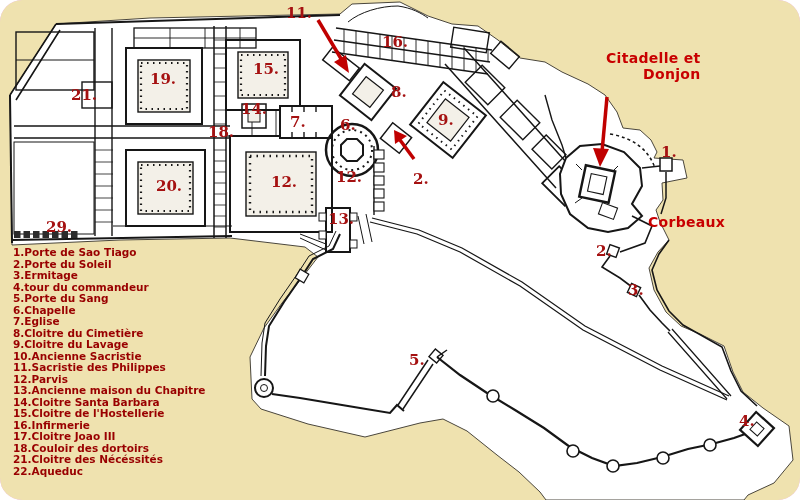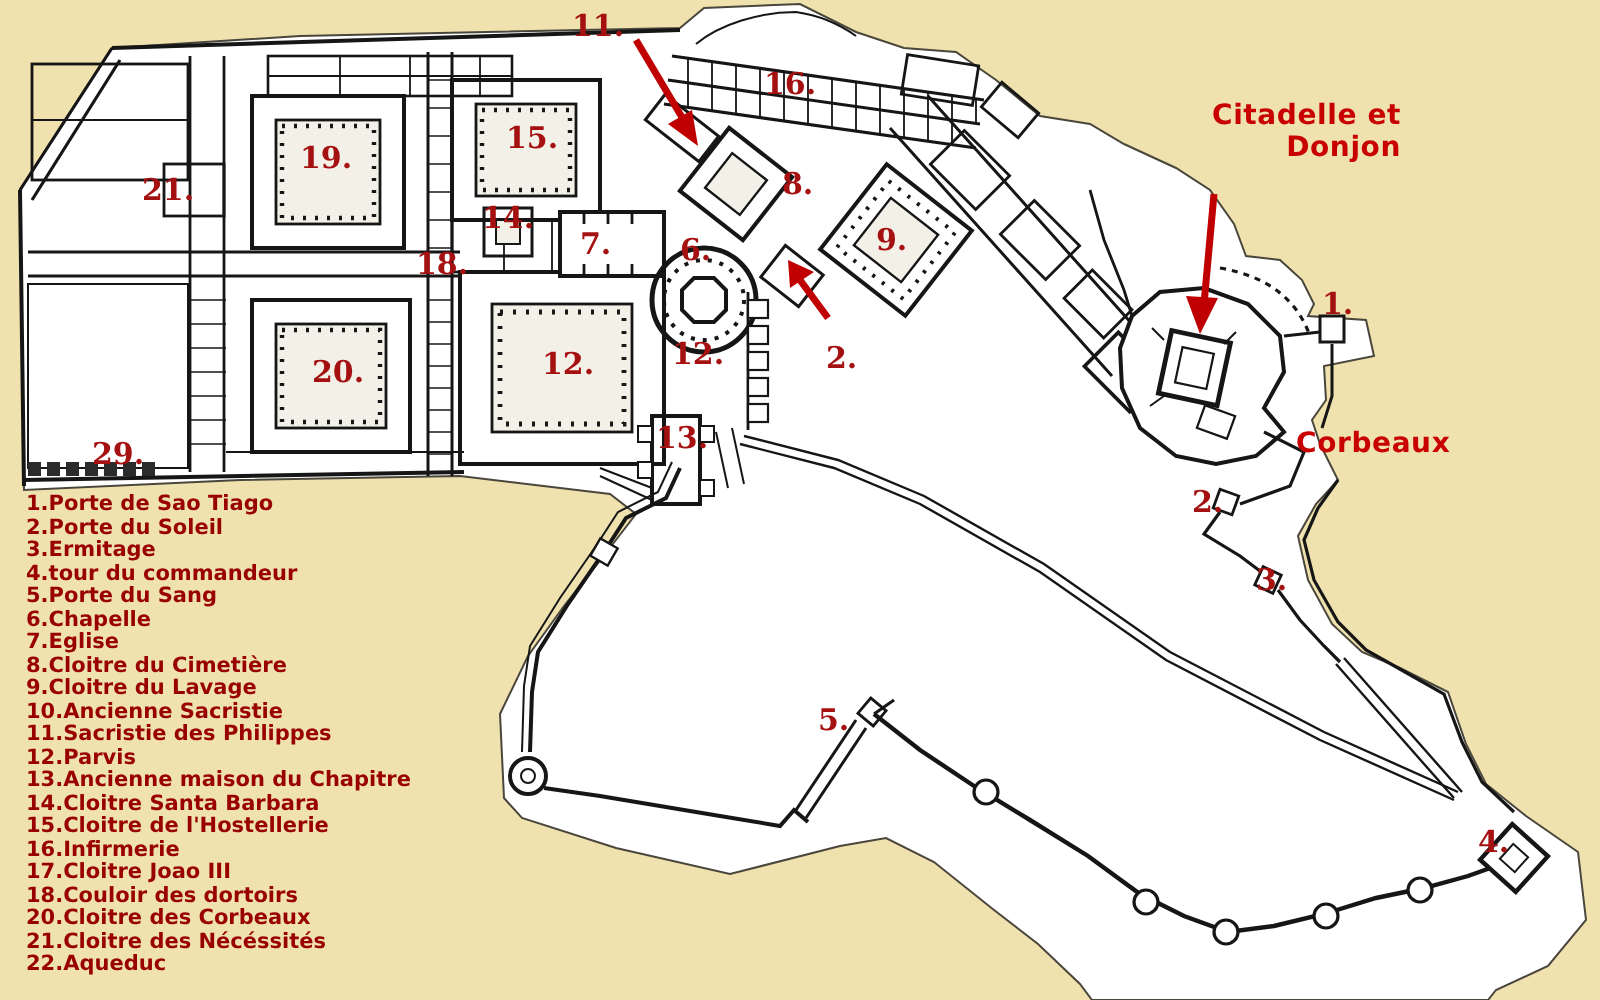--- a/index.html
+++ b/index.html
@@ -1,17 +1,17 @@
 <!DOCTYPE html>
 <html><head>
 <meta charset="utf-8">
 <style>
   html,body{margin:0;padding:0;}
   #stage{position:relative;width:800px;height:500px;overflow:hidden;background:#f0abfc;
-         font-family:"DejaVu Sans",sans-serif;}
+         font-family:"DejaVu Sans",sans-serif;border-radius:22px;}
   #plan-svg{position:absolute;left:0;top:0;}
   .mnum{position:absolute;font:bold 15px "DejaVu Serif",serif;color:#A51111;white-space:nowrap;}
   .callout{position:absolute;font:bold 14px "DejaVu Sans",sans-serif;color:#C80000;
            line-height:16px;letter-spacing:.3px;white-space:nowrap;text-align:right;}
   .legend{position:absolute;left:13px;top:247px;font:bold 10.5px "DejaVu Sans",sans-serif;
           color:#990000;line-height:11.5px;white-space:nowrap;}
   .lgi{height:11.5px;}
 </style>
 </head>
 <body>
@@ -270,17 +270,16 @@
     <div class="lgi">9.Cloitre du Lavage</div>
     <div class="lgi">10.Ancienne Sacristie</div>
     <div class="lgi">11.Sacristie des Philippes</div>
     <div class="lgi">12.Parvis</div>
     <div class="lgi">13.Ancienne maison du Chapitre</div>
     <div class="lgi">14.Cloitre Santa Barbara</div>
     <div class="lgi">15.Cloitre de l'Hostellerie</div>
     <div class="lgi">16.Infirmerie</div>
     <div class="lgi">17.Cloitre Joao III</div>
     <div class="lgi">18.Couloir des dortoirs</div>
-    <div class="lgi">20.Cloitre des Corbeaux</div>
     <div class="lgi">21.Cloitre des Nécéssités</div>
     <div class="lgi">22.Aqueduc</div>
   </div>
 </div>
 
 </body></html>

